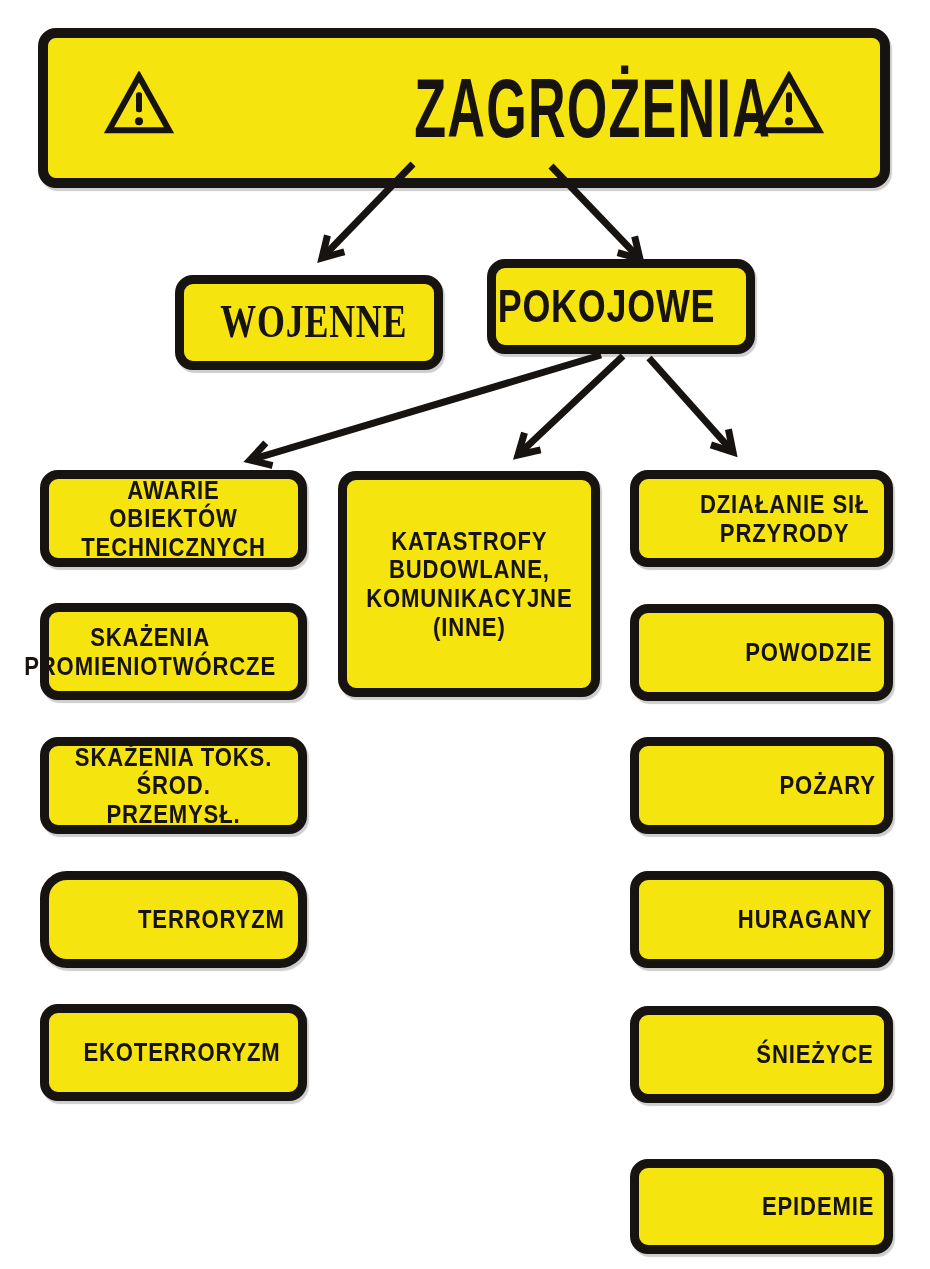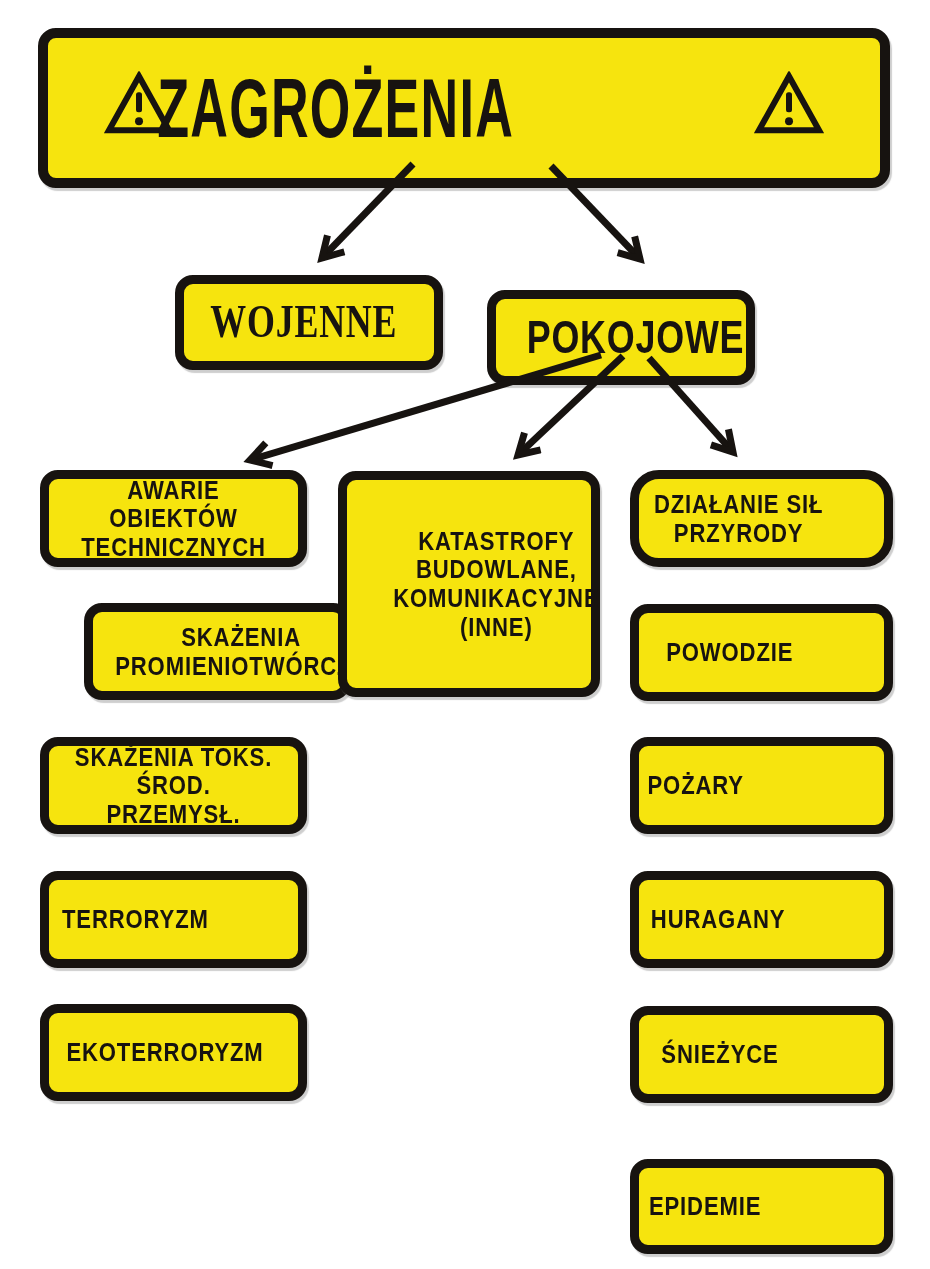--- a/index.html
+++ b/index.html
@@ -15,52 +15,52 @@
     overflow:hidden;
   }
   .node{
     position:absolute;
     box-sizing:border-box;
     background:var(--yellow);
     border:9px solid var(--ink);
     border-radius:18px;
     display:flex;
     align-items:center;
-    justify-content:flex-start;
+    justify-content:flex-end;
     color:var(--ink);
     box-shadow:2px 3px 1px rgba(125,125,125,.38);
   }
   .node-label{
     display:inline-block;
     font-weight:bold;
     text-align:center;
     white-space:pre-line;
     line-height:1.1;
     letter-spacing:1px;
     transform-origin:center center;
   }
   .lbl-title{font-size:84px;transform:scaleX(.62);letter-spacing:2px;}
   .lbl-l2{font-size:46px;transform:scaleX(.78);}
   .lbl-sm{font-size:26px;transform:scaleX(.85);}
   #root-node{left:38px;top:28px;width:852px;height:160px;border-width:10px;}
   .tri{position:absolute;top:50%;transform:translateY(-54%);}
   .tri-left{left:56px;}
   .tri-right{right:56px;}
   #wojenne-node {left:175px;top:275px;width:268px;height:95px;font-family:Liberation Serif, serif;}
-  #pokojowe-node{left:487px;top:290px;width:268px;height:95px;}
+  #pokojowe-node{left:487px;top:259px;width:268px;height:95px;}
   
   #left-0{left:40px;top:470px;width:267px;height:97px;}
-  #left-1{left:40px;top:603px;width:267px;height:97px;margin-left:44px;}
+  #left-1{left:40px;top:603px;width:267px;height:97px;}
   #left-2{left:40px;top:737px;width:267px;height:97px;}
-  #left-3{left:40px;top:871px;width:267px;height:97px;}
+  #left-3{left:40px;top:871px;width:267px;height:97px;border-radius:27px;}
   #left-4{left:40px;top:1004px;width:267px;height:97px;}
   
   #mid-0{left:338px;top:471px;width:262px;height:226px;padding-left:28px;}
   
-  #right-0{left:630px;top:470px;width:263px;height:97px;border-radius:29px;}
+  #right-0{left:630px;top:470px;width:263px;height:97px;}
   #right-1{left:630px;top:604px;width:263px;height:97px;padding-left:16px;}
   #right-2{left:630px;top:737px;width:263px;height:97px;}
   #right-3{left:630px;top:871px;width:263px;height:97px;}
   #right-4{left:630px;top:1006px;width:263px;height:97px;padding-left:12px;}
   #right-5{left:630px;top:1139px;width:263px;height:95px;margin-top:20px;}
   #arrow-overlay{
     position:absolute;left:0;top:0;width:930px;height:1269px;
     pointer-events:none;
   }
 </style>

